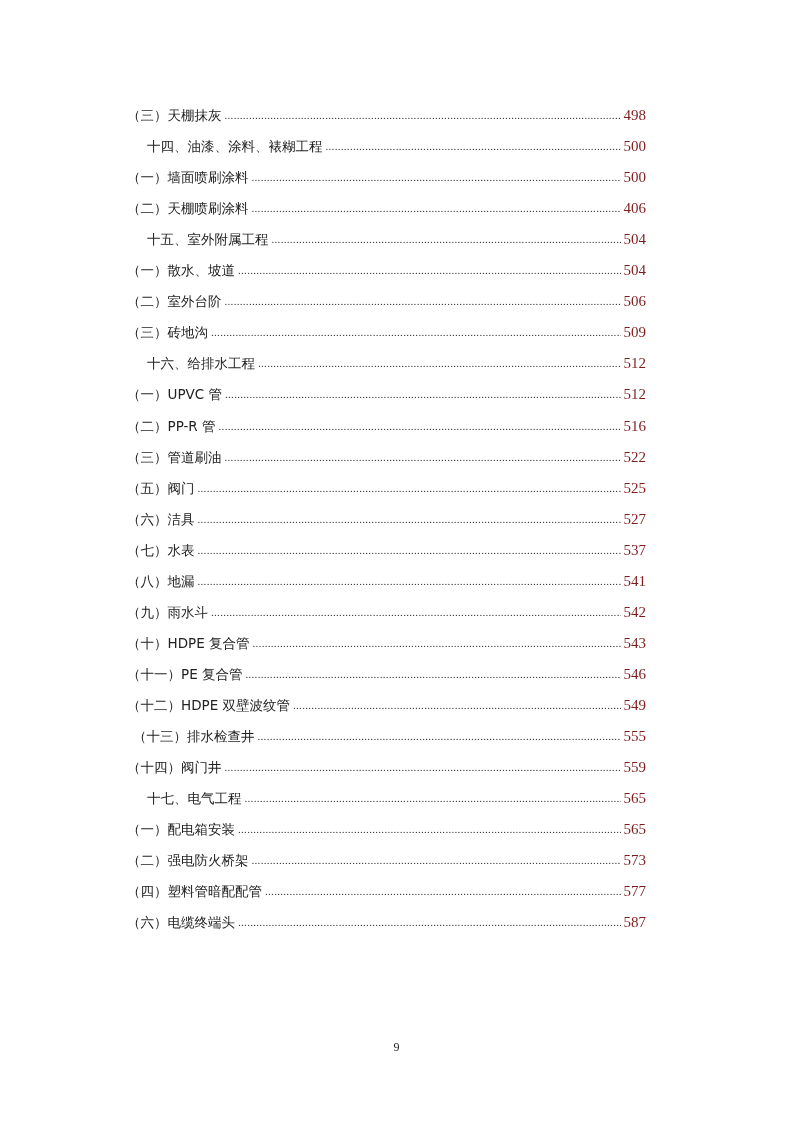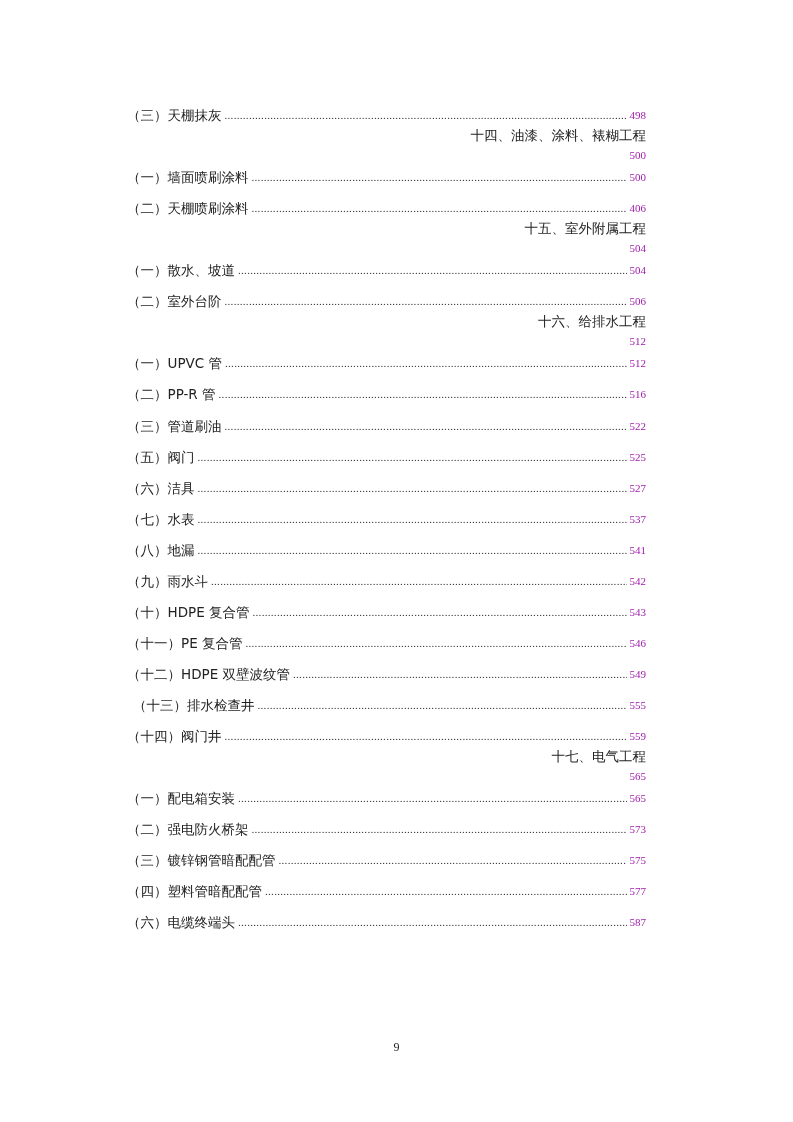--- a/index.html
+++ b/index.html
@@ -1,26 +1,26 @@
 <!DOCTYPE html>
 <html><head>
 <meta charset="utf-8">
 <style>
   html, body { margin: 0; padding: 0; background: #ffffff; }
   body { width: 793px; height: 1122px; position: relative; overflow: hidden;
          font-family: "DejaVu Serif", "Liberation Serif", serif; color: #1a1a1a; }
   .toc { position: absolute; left: 127px; top: 94px; width: 519px; }
   .toc-row { display: flex; align-items: flex-end; height: 31.05px; font-size: 14.5px; line-height: 20px; white-space: nowrap; }
-  .toc-row.level1 { padding-left: 20px; flex-direction: column; }
+  .toc-row.level1 { padding-left: 20px; }
   .toc-row.indent-half { padding-left: 6px; }
   .toc-label { flex: 0 0 auto; font-family: "DejaVu Sans", "Liberation Sans", sans-serif; font-size: 13.5px; color: #222; }
   .toc-leader { flex: 1 1 auto; overflow: hidden; margin: 0 3px; color: #333;
                 font-family: "Liberation Serif", serif; font-size: 11px; letter-spacing: 0.3px; }
   .toc-leader::before { content: "................................................................................................................................................................................................................................................................"; }
-  .toc-page { flex: 0 0 auto; font-family: "Liberation Serif", serif; font-size: 11px; color: #a21caf; }
+  .toc-page { flex: 0 0 auto; font-family: "Liberation Serif", serif; font-size: 15px; color: #7f1d1d; }
   .footer-page { position: absolute; left: 0; width: 793px; top: 1040px; text-align: center;
                  font-family: "Liberation Serif", serif; font-size: 12px; color: #222; }
 </style>
 </head>
 <body>
 
 <div class="toc">
   <div class="toc-row">
       <span class="toc-label">（三）天棚抹灰</span>
       <span class="toc-leader"></span>
@@ -48,20 +48,25 @@
     </div>
   <div class="toc-row">
       <span class="toc-label">（一）散水、坡道</span>
       <span class="toc-leader"></span>
       <span class="toc-page">504</span>
     </div>
   <div class="toc-row">
       <span class="toc-label">（二）室外台阶</span>
       <span class="toc-leader"></span>
       <span class="toc-page">506</span>
+    </div>
+  <div class="toc-row">
+      <span class="toc-label">（三）砖地沟</span>
+      <span class="toc-leader"></span>
+      <span class="toc-page">509</span>
     </div>
   <div class="toc-row level1">
       <span class="toc-label">十六、给排水工程</span>
       <span class="toc-leader"></span>
       <span class="toc-page">512</span>
     </div>
   <div class="toc-row">
       <span class="toc-label">（一）UPVC 管</span>
       <span class="toc-leader"></span>
       <span class="toc-page">512</span>
@@ -135,25 +140,20 @@
       <span class="toc-label">（一）配电箱安装</span>
       <span class="toc-leader"></span>
       <span class="toc-page">565</span>
     </div>
   <div class="toc-row">
       <span class="toc-label">（二）强电防火桥架</span>
       <span class="toc-leader"></span>
       <span class="toc-page">573</span>
     </div>
   <div class="toc-row">
-      <span class="toc-label">（三）镀锌钢管暗配配管</span>
-      <span class="toc-leader"></span>
-      <span class="toc-page">575</span>
-    </div>
-  <div class="toc-row">
       <span class="toc-label">（四）塑料管暗配配管</span>
       <span class="toc-leader"></span>
       <span class="toc-page">577</span>
     </div>
   <div class="toc-row">
       <span class="toc-label">（六）电缆终端头</span>
       <span class="toc-leader"></span>
       <span class="toc-page">587</span>
     </div>
 </div>

